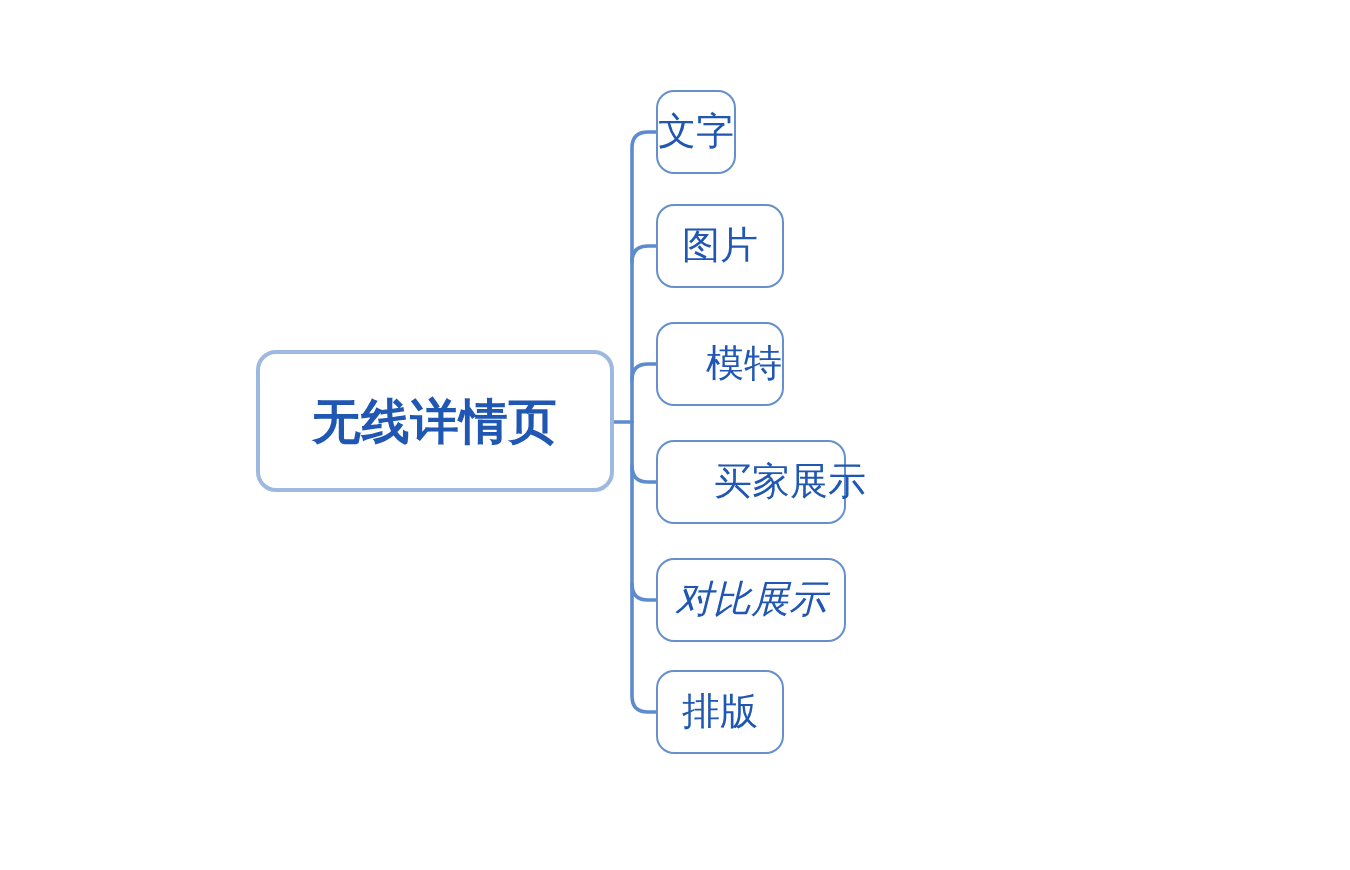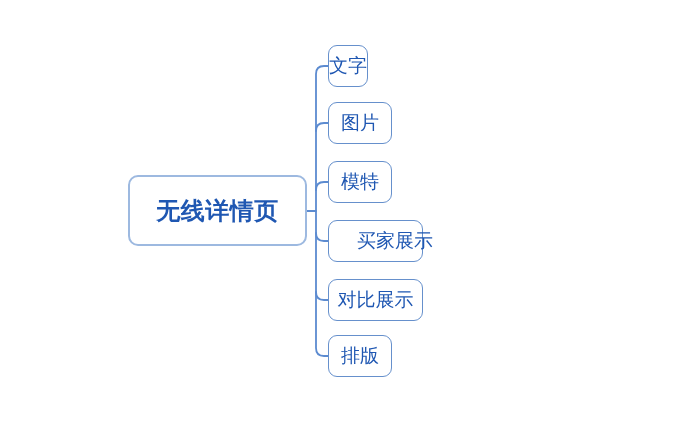--- a/index.html
+++ b/index.html
@@ -75,29 +75,29 @@
   </div>
 
   <div class="node node-child" style="left:328px; top:45px; width:40px; height:42px;">
     <span>文字</span>
   </div>
 
   <div class="node node-child" style="left:328px; top:102px; width:64px; height:42px;font-family:Liberation Serif, serif;">
     <span>图片</span>
   </div>
 
-  <div class="node node-child" style="left:328px; top:161px; width:64px; height:42px;">
+  <div class="node node-child" style="left:328px; top:161px; width:64px; height:42px;justify-content:flex-end;">
     <span>模特</span>
   </div>
 
   <div class="node node-child" style="left:328px; top:220px; width:95px; height:42px;padding-left:39px;">
     <span>买家展示</span>
   </div>
 
-  <div class="node node-child" style="left:328px; top:279px; width:95px; height:42px;">
+  <div class="node node-child" style="left:328px; top:279px; width:95px; height:42px;font-style:italic;">
     <span>对比展示</span>
   </div>
 
   <div class="node node-child" style="left:328px; top:335px; width:64px; height:42px;">
     <span>排版</span>
   </div>
 
 </div>
 
 </body></html>

